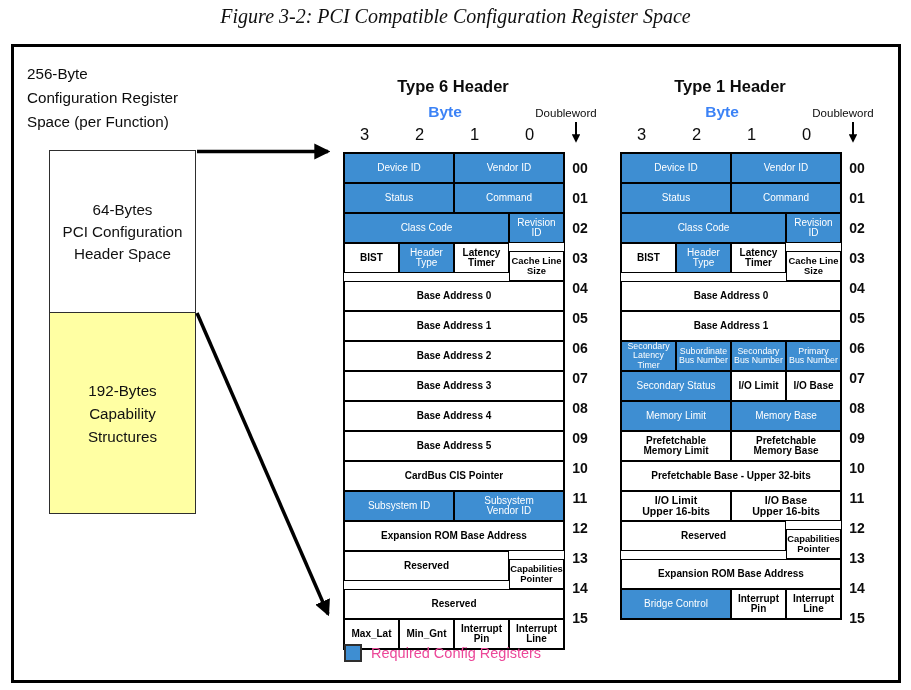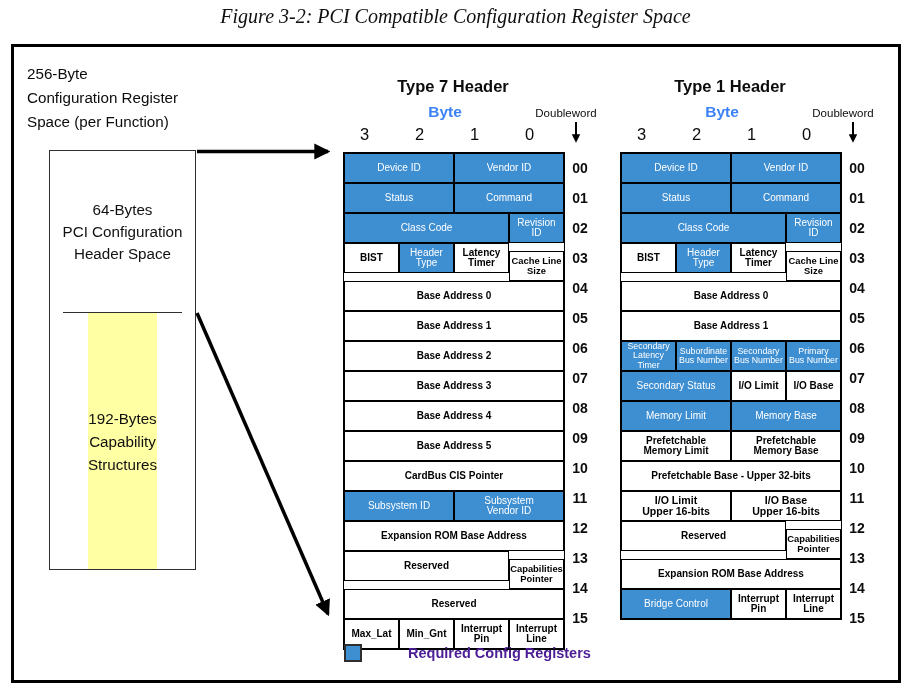--- a/index.html
+++ b/index.html
@@ -6,22 +6,22 @@
   #canvas{position:relative;width:911px;height:690px;background:#fff;overflow:hidden;
           font-family:"Liberation Sans",sans-serif;color:#111;}
   .abs{position:absolute;}
   #fig-title{left:0;top:5px;width:911px;text-align:center;
              font-family:"Liberation Serif",serif;font-style:italic;font-size:20px;color:#101010;}
   #outer-box{left:11px;top:44px;width:884px;height:633px;border:3px solid #000;}
 
   
   #left-caption{left:27px;top:62px;width:192px;font-size:15.2px;
                 line-height:24px;white-space:pre-line;color:#0c0c0c;}
-  #mem-box{left:49px;top:150px;width:147px;height:420px;border:1.5px solid #2e2e2e;
-           box-sizing:border-box;display:flex;flex-direction:column;align-items:center;}
+  #mem-box{left:49px;top:150px;width:147px;height:364px;border:1.5px solid #2e2e2e;
+           box-sizing:border-box;display:flex;flex-direction:column;}
   #mem-header{height:162px;background:#fff;border-bottom:1.5px solid #2e2e2e;box-sizing:border-box;
               display:flex;align-items:center;justify-content:center;text-align:center;
               font-size:15.2px;line-height:22px;white-space:pre-line;}
   #mem-cap{flex:1;display:flex;align-items:center;justify-content:center;text-align:center;
            font-size:15.2px;line-height:23px;white-space:pre-line;}
 
   
   .tbl-title{text-align:center;font-size:16.5px;font-weight:bold;color:#0c0c0c;}
   .byte-label{text-align:center;font-size:15.5px;font-weight:bold;color:#3b82f6;}
   .byte-num{text-align:center;font-size:16.5px;color:#0c0c0c;}
@@ -33,21 +33,21 @@
         line-height:1.04;white-space:pre-line;background:#fff;color:#000;}
   .cell.blue{font-weight:normal;color:#fff;}
   .cell.sz-small{font-size:9.4px;margin-top:8px;}
   .cell.sz-smallish{font-size:10.6px;}
   .cell.sz-tiny{font-size:8.8px;font-weight:normal;}
   .row-num{width:28px;height:30px;display:flex;align-items:center;justify-content:center;
            font-size:14px;font-weight:bold;color:#0c0c0c;}
 
   
   #legend-swatch{left:344px;top:644px;width:18px;height:18px;border:2px solid #2e2e2e;box-sizing:border-box;}
-  #legend-text{left:371px;top:645px;font-size:14.5px;font-weight:bold;color:#4c1d95;margin-left:37px;}
+  #legend-text{left:371px;top:645px;font-size:14.5px;font-weight:normal;color:#ec4899;}
 
   #arrow-layer{left:0;top:0;pointer-events:none;}
 </style>
 </head>
 <body>
 
 <div id="canvas">
 
   <div id="fig-title" class="abs">Figure 3-2: PCI Compatible Configuration Register Space</div>
 
@@ -59,21 +59,21 @@
   <div id="mem-box" class="abs">
     <div id="mem-header">64-Bytes
 PCI Configuration
 Header Space</div>
     <div id="mem-cap" style="background: rgb(255, 255, 163);">192-Bytes
 Capability
 Structures</div>
   </div>
 
   <div id="tables">
-      <div class="abs tbl-title" style="left: 328px; top: 77px; width: 250px;">Type 7 Header</div>
+      <div class="abs tbl-title" style="left: 328px; top: 77px; width: 250px;">Type 6 Header</div>
       <div class="abs byte-label" style="left: 335px; top: 103px; width: 220px;">Byte</div>
       <div class="abs byte-num" style="left: 337px; top: 125px; width: 55px;">3</div>
       <div class="abs byte-num" style="left: 392px; top: 125px; width: 55px;">2</div>
       <div class="abs byte-num" style="left: 447px; top: 125px; width: 55px;">1</div>
       <div class="abs byte-num" style="left: 502px; top: 125px; width: 55px;">0</div>
       <div class="abs dw-label" style="left: 524px; top: 107px;">Doubleword</div>
       <div class="abs grid" style="left: 343px; top: 152px; width: 220px;">
         <div class="grow" style="">
           <div class="cell blue" style="width: 110px; background: rgb(62, 142, 210);">Device ID</div>
           <div class="cell blue" style="width: 110px; background: rgb(62, 142, 210);">Vendor ID</div>

